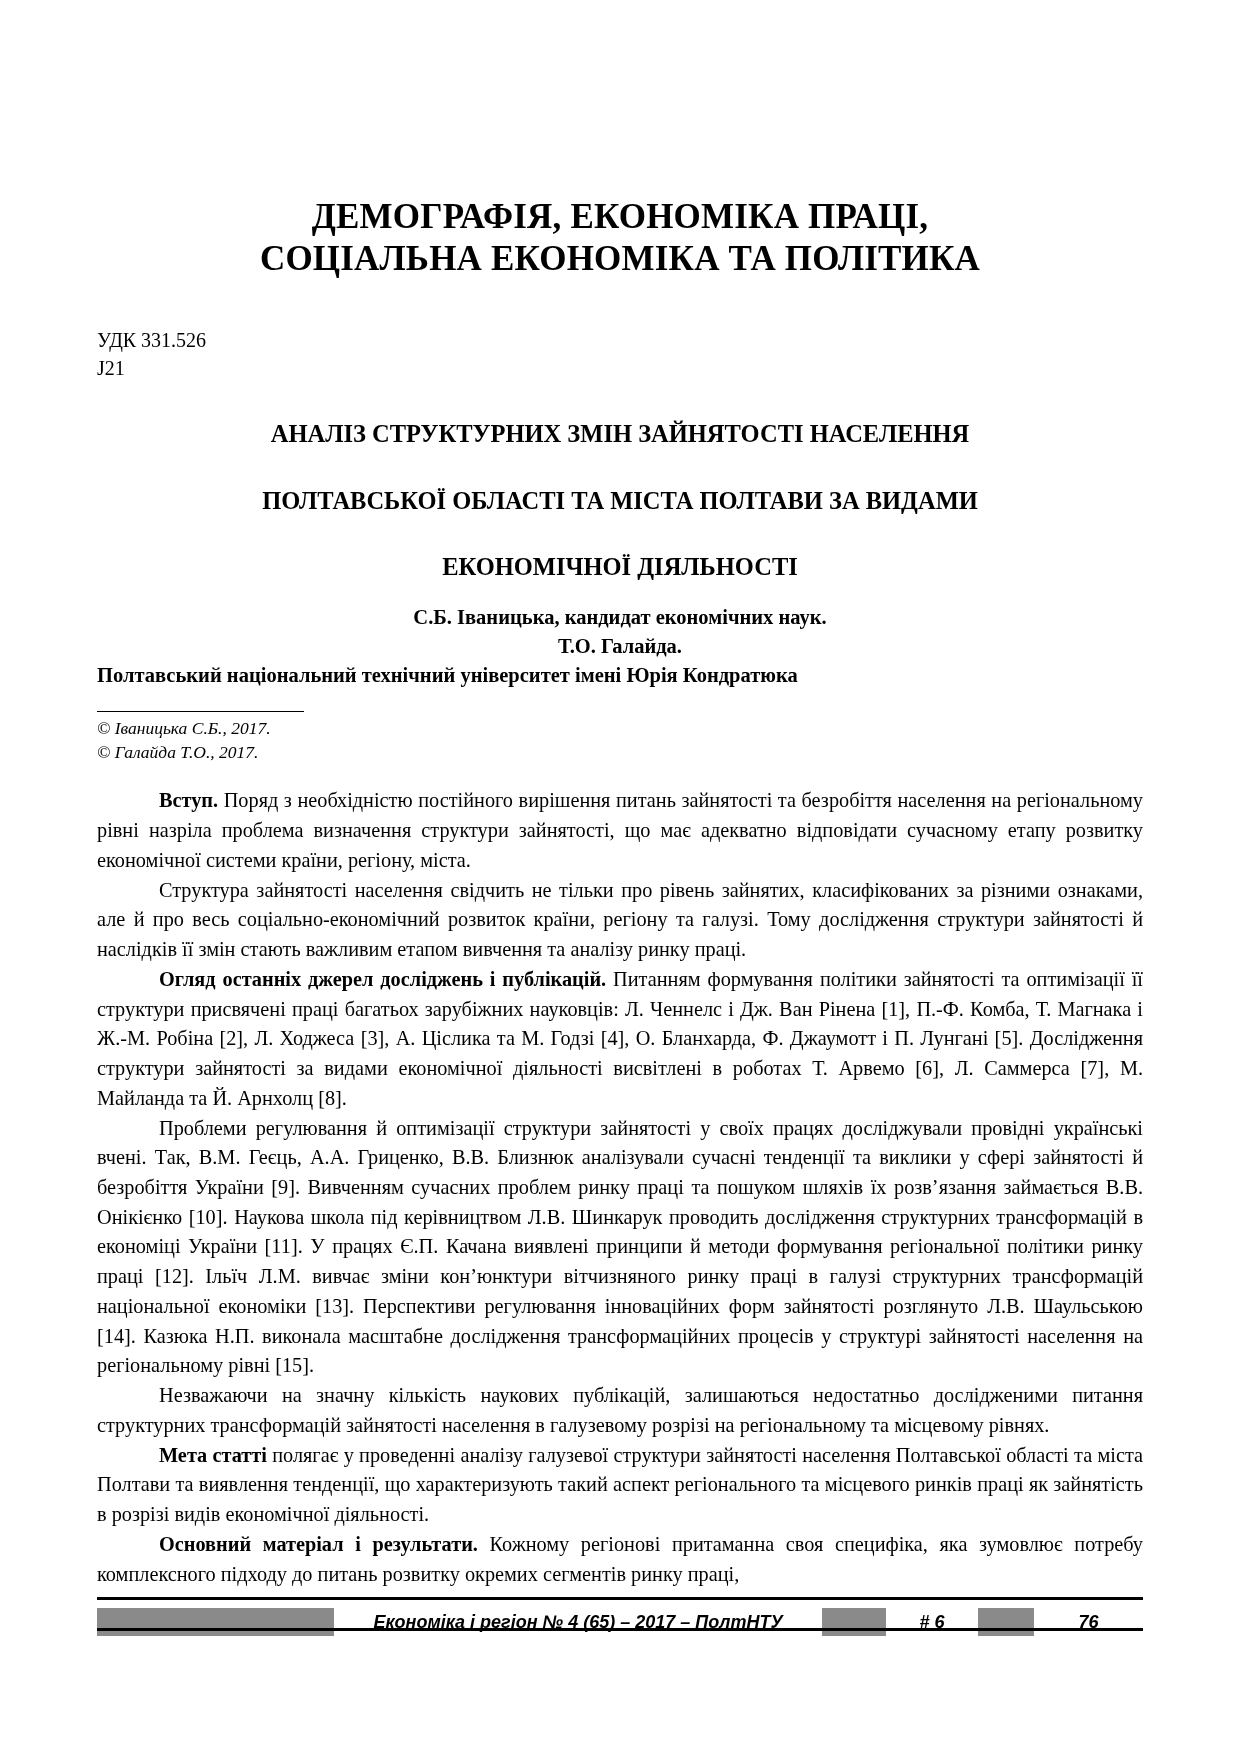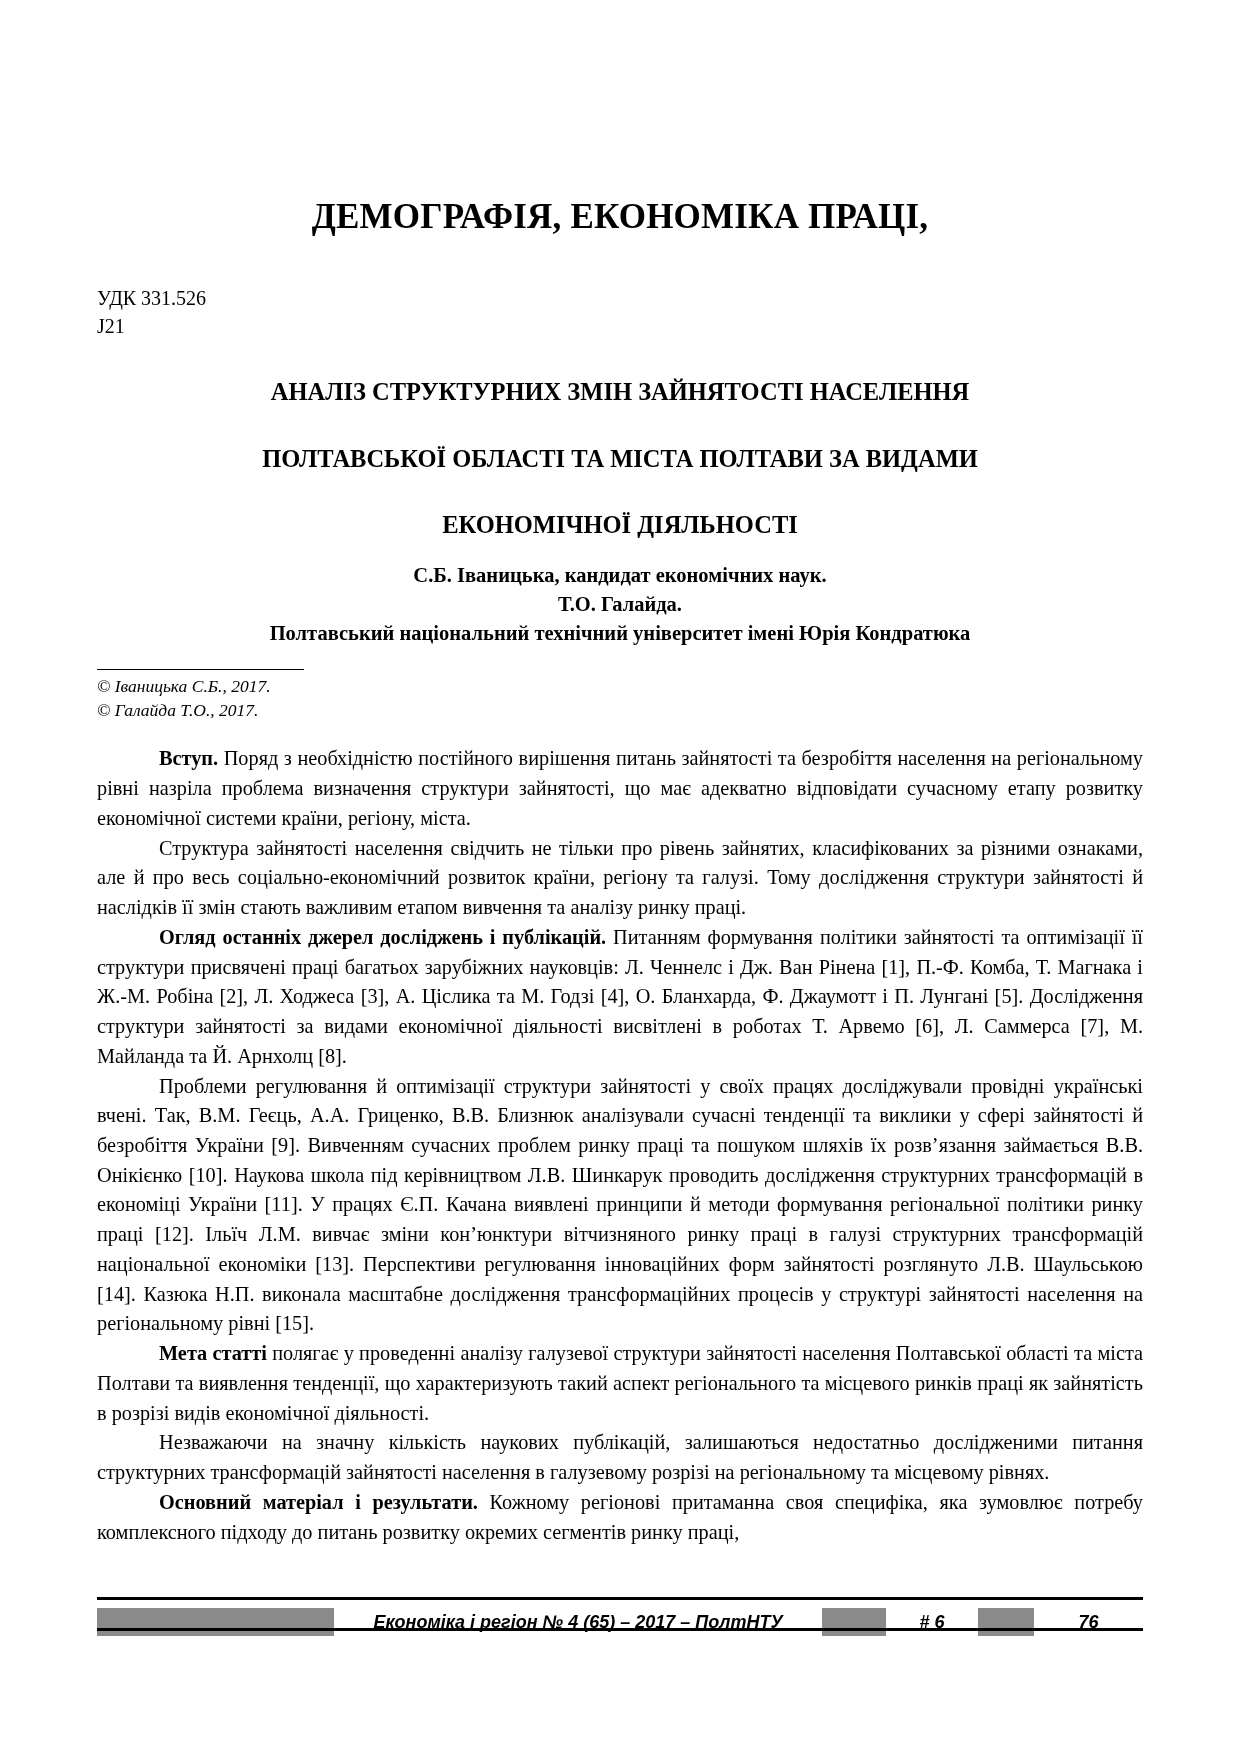--- a/index.html
+++ b/index.html
@@ -70,21 +70,20 @@
   
   .authors {
     text-align: center;
     font-weight: bold;
     font-size: 20.5px;
     line-height: 1.38;
     margin-top: 20px;
   }
   .authors .line { display: block; }
   .affiliation {
-    text-align: center;
     font-weight: bold;
     font-size: 20.5px;
     line-height: 1.38;
     margin-top: 1px;
   }
 
   
   .rule {
     width: 207px;
     height: 0;
@@ -173,20 +172,21 @@
 </style>
 </head>
 <body>
 
 <div class="page">
 
   <div class="content">
 
     <div class="section-heading">
       <span class="line">ДЕМОГРАФІЯ, ЕКОНОМІКА ПРАЦІ,</span>
+      <span class="line">СОЦІАЛЬНА ЕКОНОМІКА ТА ПОЛІТИКА</span>
     </div>
 
     <div class="udc-block">
       <div>УДК 331.526</div>
       <div>J21</div>
     </div>
 
     <div class="article-title">
       <span class="line">АНАЛІЗ СТРУКТУРНИХ ЗМІН ЗАЙНЯТОСТІ НАСЕЛЕННЯ</span>
       <span class="line">ПОЛТАВСЬКОЇ ОБЛАСТІ ТА МІСТА ПОЛТАВИ ЗА ВИДАМИ</span>
@@ -204,22 +204,22 @@
       <div>© Іваницька С.Б., 2017.</div>
       <div>© Галайда Т.О., 2017.</div>
     </div>
 
 
     <div class="body-text">
       <p><b>Вступ.</b><span> Поряд з необхідністю постійного вирішення питань зайнятості та безробіття населення на регіональному рівні назріла проблема визначення структури зайнятості, що має адекватно відповідати сучасному етапу розвитку економічної системи країни, регіону, міста.</span></p>
       <p>Структура зайнятості населення свідчить не тільки про рівень зайнятих, класифікованих за різними ознаками, але й про весь соціально-економічний розвиток країни, регіону та галузі. Тому дослідження структури зайнятості й наслідків її змін стають важливим етапом вивчення та аналізу ринку праці.</p>
       <p><b>Огляд останніх джерел досліджень і публікацій.</b><span> Питанням формування політики зайнятості та оптимізації її структури присвячені праці багатьох зарубіжних науковців: Л. Ченнелс і Дж. Ван Рінена [1], П.-Ф. Комба, Т. Магнака і Ж.-М. Робіна [2], Л. Ходжеса [3], А. Ціслика та М. Годзі [4], О. Бланхарда, Ф. Джаумотт і П. Лунгані [5]. Дослідження структури зайнятості за видами економічної діяльності висвітлені в роботах Т. Арвемо [6], Л. Саммерса [7], М. Майланда та Й. Арнхолц [8].</span></p>
       <p>Проблеми регулювання й оптимізації структури зайнятості у своїх працях досліджували провідні українські вчені. Так, В.М. Геєць, А.А. Гриценко, В.В. Близнюк аналізували сучасні тенденції та виклики у сфері зайнятості й безробіття України [9]. Вивченням сучасних проблем ринку праці та пошуком шляхів їх розв’язання займається В.В. Онікієнко [10]. Наукова школа під керівництвом Л.В. Шинкарук проводить дослідження структурних трансформацій в економіці України [11]. У працях Є.П. Качана виявлені принципи й методи формування регіональної політики ринку праці [12]. Ільїч Л.М. вивчає зміни кон’юнктури вітчизняного ринку праці в галузі структурних трансформацій національної економіки [13]. Перспективи регулювання інноваційних форм зайнятості розглянуто Л.В. Шаульською [14]. Казюка Н.П. виконала масштабне дослідження трансформаційних процесів у структурі зайнятості населення на регіональному рівні [15].</p>
+      <p>Незважаючи на значну кількість  наукових публікацій, залишаються недостатньо дослідженими питання структурних трансформацій зайнятості населення в галузевому розрізі на регіональному та місцевому рівнях.</p>
       <p><b>Мета статті</b><span> полягає у проведенні аналізу галузевої структури зайнятості населення Полтавської області та міста Полтави та виявлення тенденції, що характеризують такий аспект регіонального та місцевого ринків праці як зайнятість в розрізі видів економічної діяльності.</span></p>
-      <p>Незважаючи на значну кількість  наукових публікацій, залишаються недостатньо дослідженими питання структурних трансформацій зайнятості населення в галузевому розрізі на регіональному та місцевому рівнях.</p>
       <p><b>Основний матеріал і результати.</b><span> Кожному регіонові притаманна своя специфіка, яка зумовлює потребу комплексного підходу до питань розвитку  окремих сегментів ринку праці,</span></p>
     </div>
 
   </div>
 
   <div class="footer">
     <div class="footer-rule-top"></div>
     <div class="footer-inner">
       <div class="fcell-grey f1" style="background: rgb(138, 138, 138);"></div>
       <div class="fcell-white f2">Економіка і регіон № 4 (65) – 2017 – ПолтНТУ</div>

